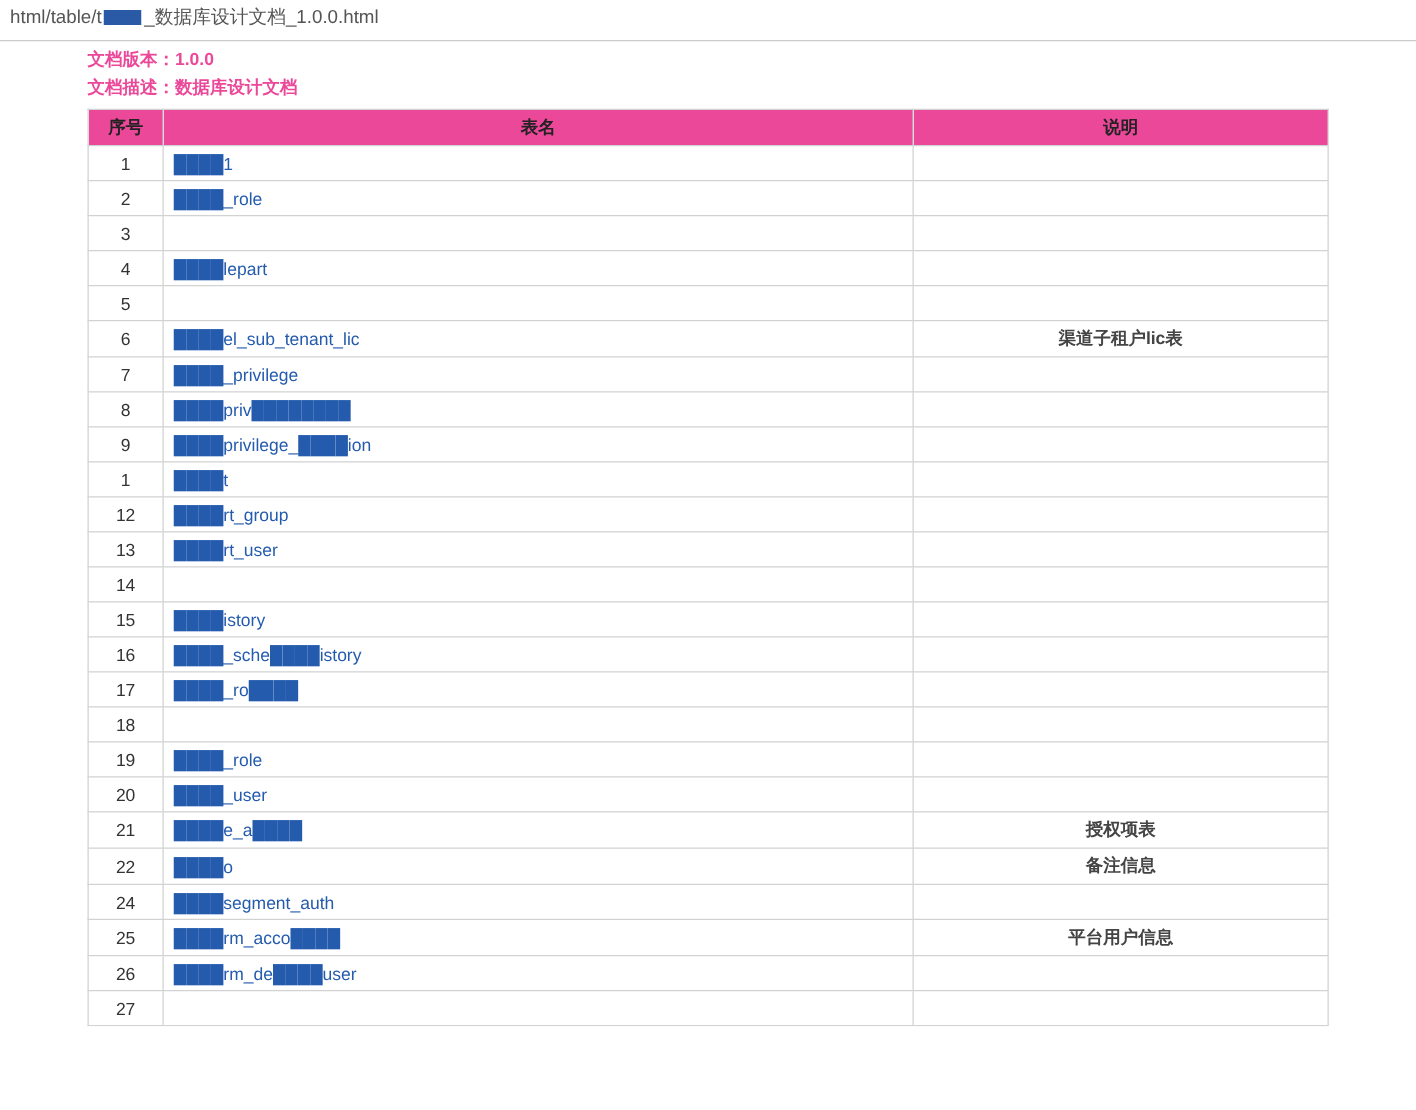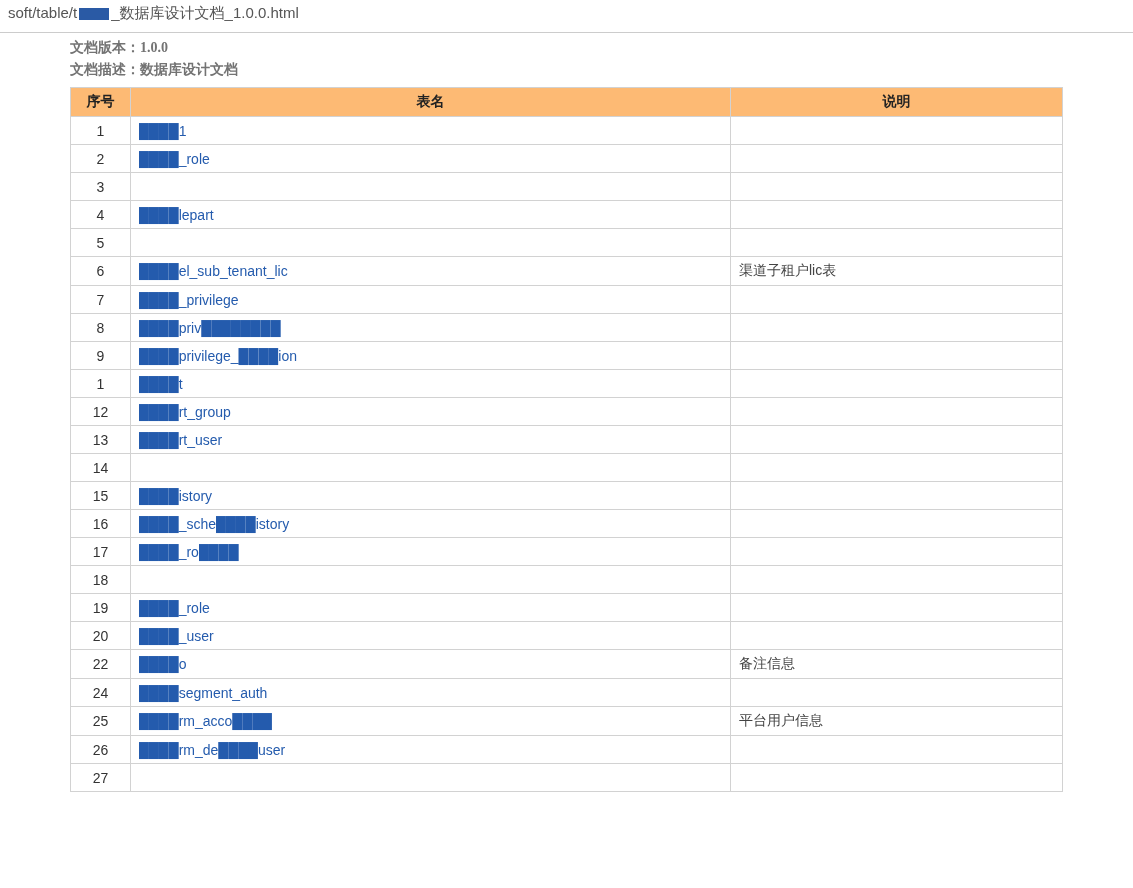--- a/index.html
+++ b/index.html
@@ -27,61 +27,60 @@
     }
     .content-sep {
       border-bottom: 1px solid #ccc;
       margin-bottom: 6px;
     }
     .content {
       padding: 0 70px 0 70px;
     }
     .meta-line {
       font-size: 14px;
-      color: #737373;
+      color: #ec4899;
       margin: 2px 0 4px 0;
-      font-family: Liberation Serif, serif;
     }
     .meta-line .label { font-weight: bold; }
     .meta-line .val { font-weight: bold; }
     table.db {
       width: 100%;
       border-collapse: collapse;
       margin-top: 8px;
       table-layout: fixed;
     }
     table.db th, table.db td {
       border: 1px solid #d2d2d2;
       padding: 5px 8px;
       font-size: 14px;
       height: 28px;
       overflow: hidden;
     }
     table.db th {
-      background: #fdba74;
+      background: #ec4899;
       font-weight: bold;
       text-align: center;
       color: #222;
     }
     col.c-num { width: 60px; }
     col.c-name { width: 600px; }
     col.c-desc { width: auto; }
     td.num { text-align: center; color: #333; }
     td.name { text-align: left; }
     td.name a {
       color: #245bad;
       text-decoration: none;
     }
-    td.desc { text-align: left; color: #444; }
+    td.desc { text-align: center; color: #444; font-weight: bold; }
   </style>
 </head>
 <body>
 
 <div class="addr-bar">
-  <span>soft/table/t</span><span class="blob"></span><span>_数据库设计文档_1.0.0.html</span>
+  <span>html/table/t</span><span class="blob"></span><span>_数据库设计文档_1.0.0.html</span>
 </div>
 <div class="content-sep"></div>
 
 <div class="content">
   <div class="meta-line">
     <span class="label">文档版本：</span><span class="val">1.0.0</span>
   </div>
   <div class="meta-line">
     <span class="label">文档描述：</span><span class="val">数据库设计文档</span>
   </div>
@@ -189,20 +188,25 @@
           <td class="num">19</td>
           <td class="name"><a href="#">████_role</a></td>
           <td class="desc"></td>
         </tr>
         <tr>
           <td class="num">20</td>
           <td class="name"><a href="#">████_user</a></td>
           <td class="desc"></td>
         </tr>
         <tr>
+          <td class="num">21</td>
+          <td class="name"><a href="#">████e_a████</a></td>
+          <td class="desc">授权项表</td>
+        </tr>
+        <tr>
           <td class="num">22</td>
           <td class="name"><a href="#">████o</a></td>
           <td class="desc">备注信息</td>
         </tr>
         <tr>
           <td class="num">24</td>
           <td class="name"><a href="#">████segment_auth</a></td>
           <td class="desc"></td>
         </tr>
         <tr>

